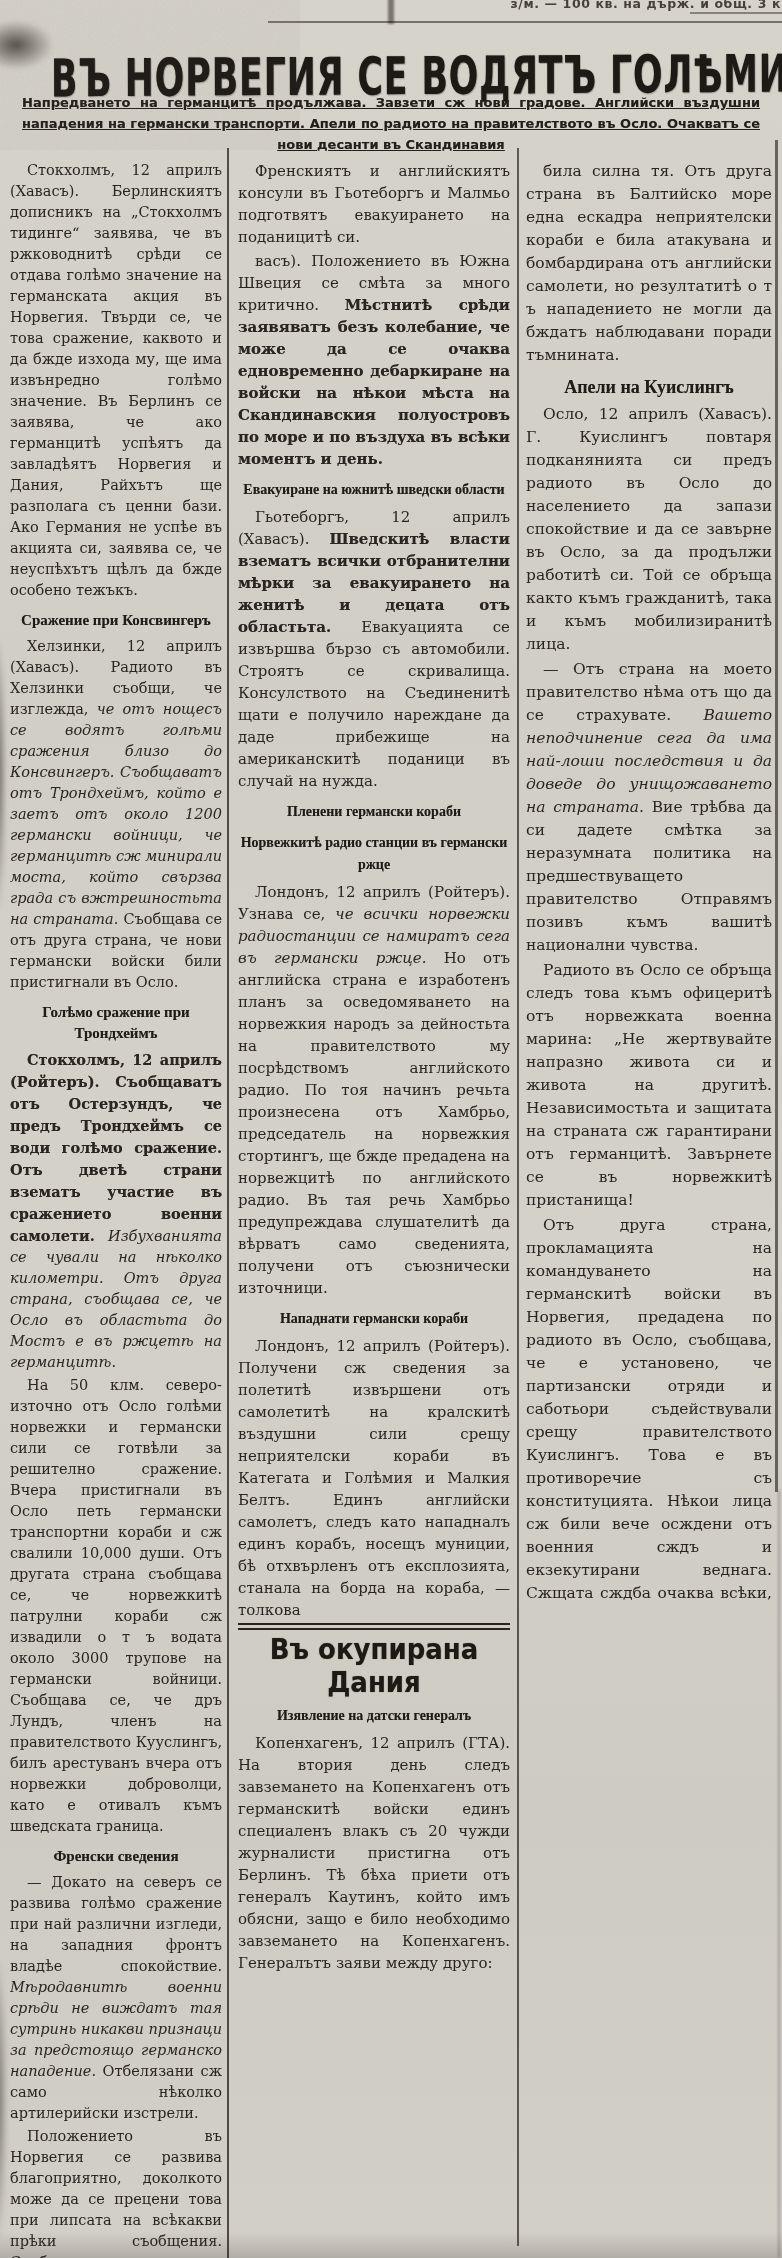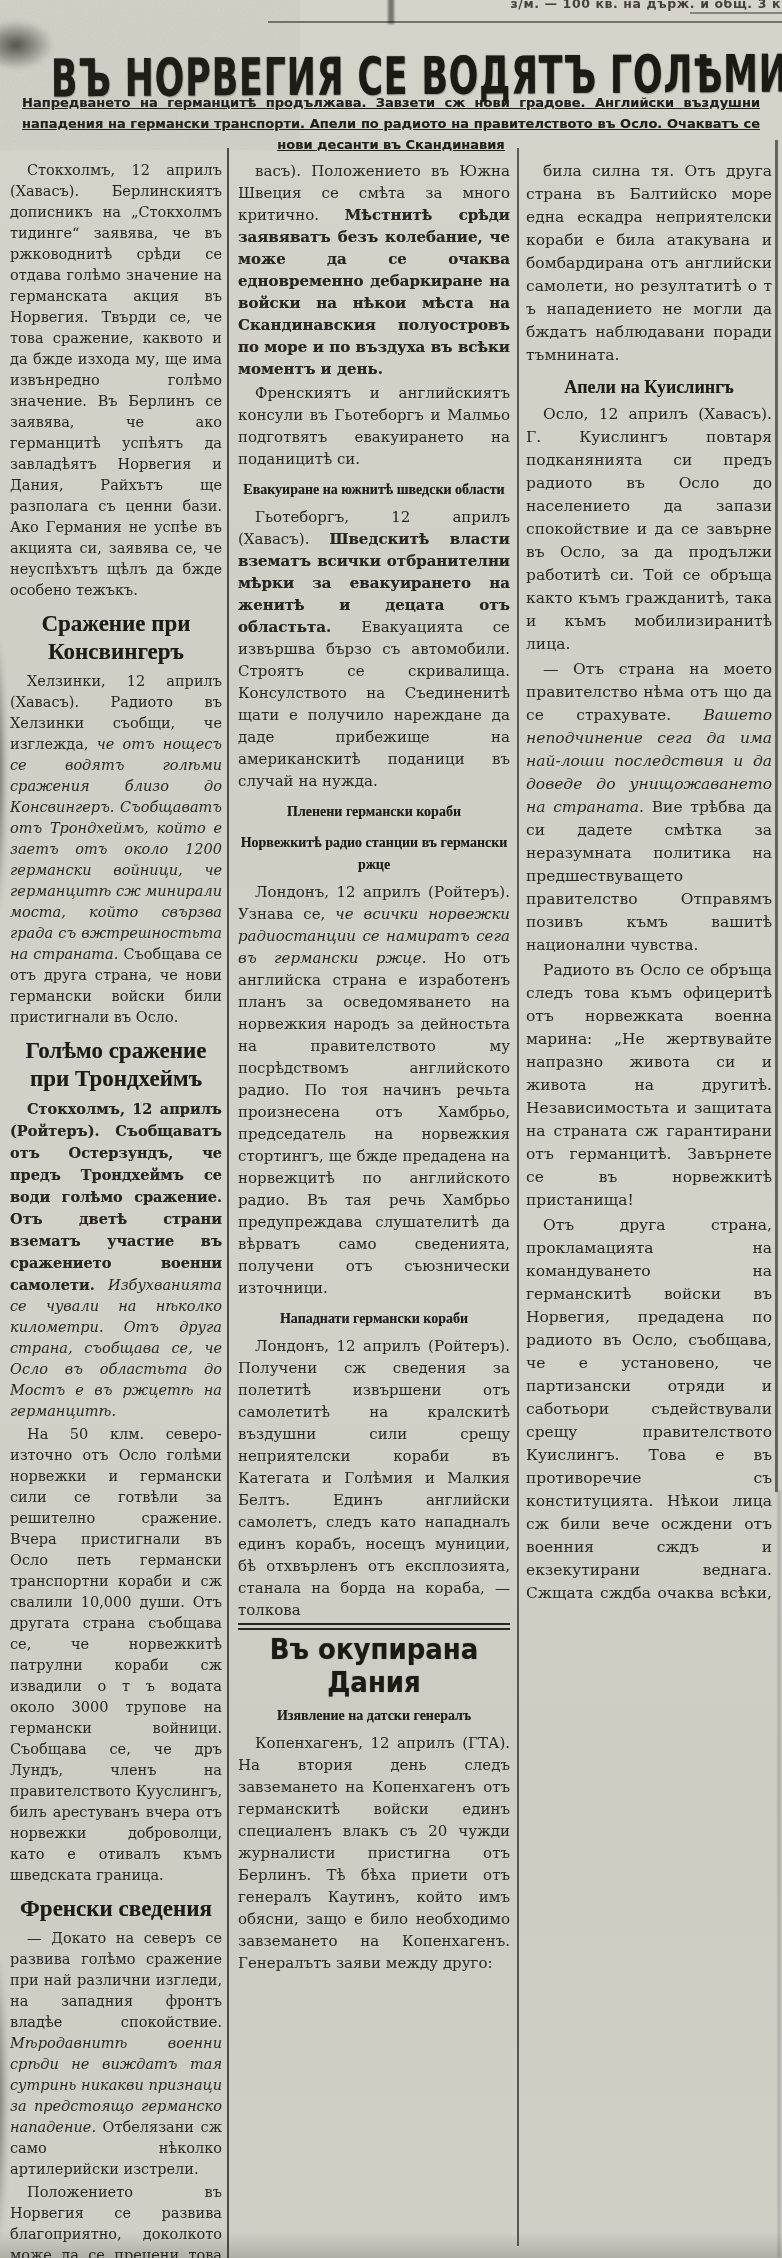--- a/index.html
+++ b/index.html
@@ -41,21 +41,21 @@
   }
   
   .col{position:absolute;top:160px;text-align:justify;overflow:hidden;}
   .col p{margin:0 0 2px;text-indent:17px;}
   .col h2{
     font-family:Liberation Serif, serif;font-weight:bold;
     text-align:center;margin:9px 0 5px;color:#1f1b17;
     text-shadow:0 0 .5px rgba(20,16,12,.4);
   }
   #col1{left:10px;width:212px;height:2108px;font-size:14.5px;line-height:21px;}
-  #col1 h2{font-size:23px;line-height:28px;}
+  #col1 h2{font-size:15px;line-height:21px;}
   #col2{left:238px;width:272px;height:2108px;font-size:15px;line-height:22px;}
   #col2 h2{font-size:14px;line-height:22px;}
   #col3{left:526px;width:246px;height:1450px;font-size:15.5px;line-height:23px;}
   #col3 h2{font-size:18px;line-height:22px;}
   .seg-i{font-style:italic;}
   .seg-b{font-weight:bold;text-shadow:0 0 .5px rgba(20,16,12,.45);}
   
   .banner{border-top:7px double #2a2420;padding-top:4px;}
   .banner .banner-title{
     font-family:"DejaVu Sans",sans-serif;font-weight:bold;
@@ -104,22 +104,22 @@
         <p>На 50 клм. северо-източно отъ Осло голѣми норвежки и германски сили се готвѣли за решително сражение. Вчера пристигнали въ Осло петь германски транспортни кораби и сж свалили 10,000 души. Отъ другата страна съобщава се, че норвежкитѣ патрулни кораби сж извадили о т ъ водата около 3000 трупове на германски войници. Съобщава се, че дръ Лундъ, членъ на правителството Кууслингъ, билъ арестуванъ вчера отъ норвежки доброволци, като е отивалъ къмъ шведската граница.</p>
       </section>
       <section>
         <h2>Френски сведения</h2>
         <p><span>— Докато на северъ се развива голѣмо сражение при най различни изгледи, на западния фронтъ владѣе спокойствие. </span><span class="seg-i">Мѣродавнитѣ военни срѣди не виждатъ тая сутринь никакви признаци за предстоящо германско нападение. </span><span>Отбелязани сж само нѣколко артилерийски изстрели.</span></p>
         <p>Положението въ Норвегия се развива благоприятно, доколкото може да се прецени това при липсата на всѣкакви прѣки съобщения. Съобщенията, които се получаватъ отъ Норвегия въ всѣки моментъ, сж откжслечни и противоречиви. Може, обаче, да се смѣта като напълно достовѣрно, че Бергенъ е билъ завзетъ отново поне отчасти отъ норвежки войски.</p>
       </section>
     </div>
   <div class="col" id="col2">
       <section>
+        <p>Френскиятъ и английскиятъ консули въ Гьотеборгъ и Малмьо подготвятъ евакуирането на поданицитѣ си.</p>
         <p><span>васъ). Положението въ Южна Швеция се смѣта за много критично. </span><span class="seg-b">Мѣстнитѣ срѣди заявяватъ безъ колебание, че може да се очаква едновременно дебаркиране на войски на нѣкои мѣста на Скандинавския полуостровъ по море и по въздуха въ всѣки моментъ и день.</span></p>
-        <p>Френскиятъ и английскиятъ консули въ Гьотеборгъ и Малмьо подготвятъ евакуирането на поданицитѣ си.</p>
       </section>
       <section>
         <h2>Евакуиране на южнитѣ шведски области</h2>
         <p><span>Гьотеборгъ, 12 априлъ (Хавасъ). </span><span class="seg-b">Шведскитѣ власти взематъ всички отбранителни мѣрки за евакуирането на женитѣ и децата отъ областьта. </span><span>Евакуацията се извършва бързо съ автомобили. Строятъ се скривалища. Консулството на Съединенитѣ щати е получило нареждане да даде прибежище на американскитѣ поданици въ случай на нужда.</span></p>
       </section>
       <section>
         <h2>Пленени германски кораби</h2>
       </section>
       <section>
         <h2>Норвежкитѣ радио станции въ германски ржце</h2>

